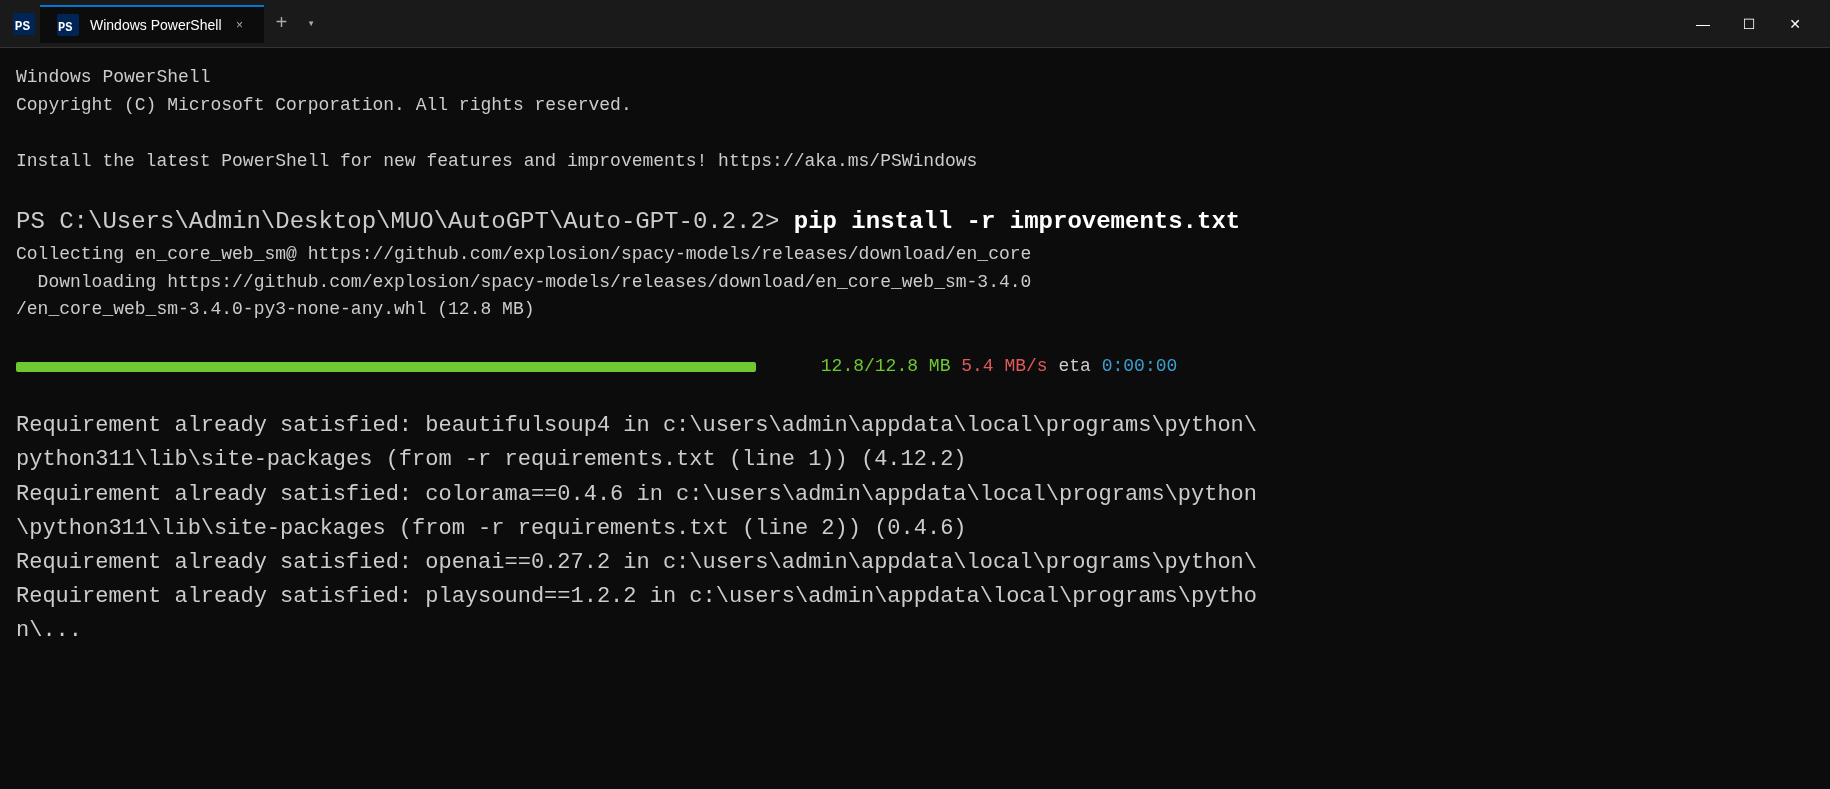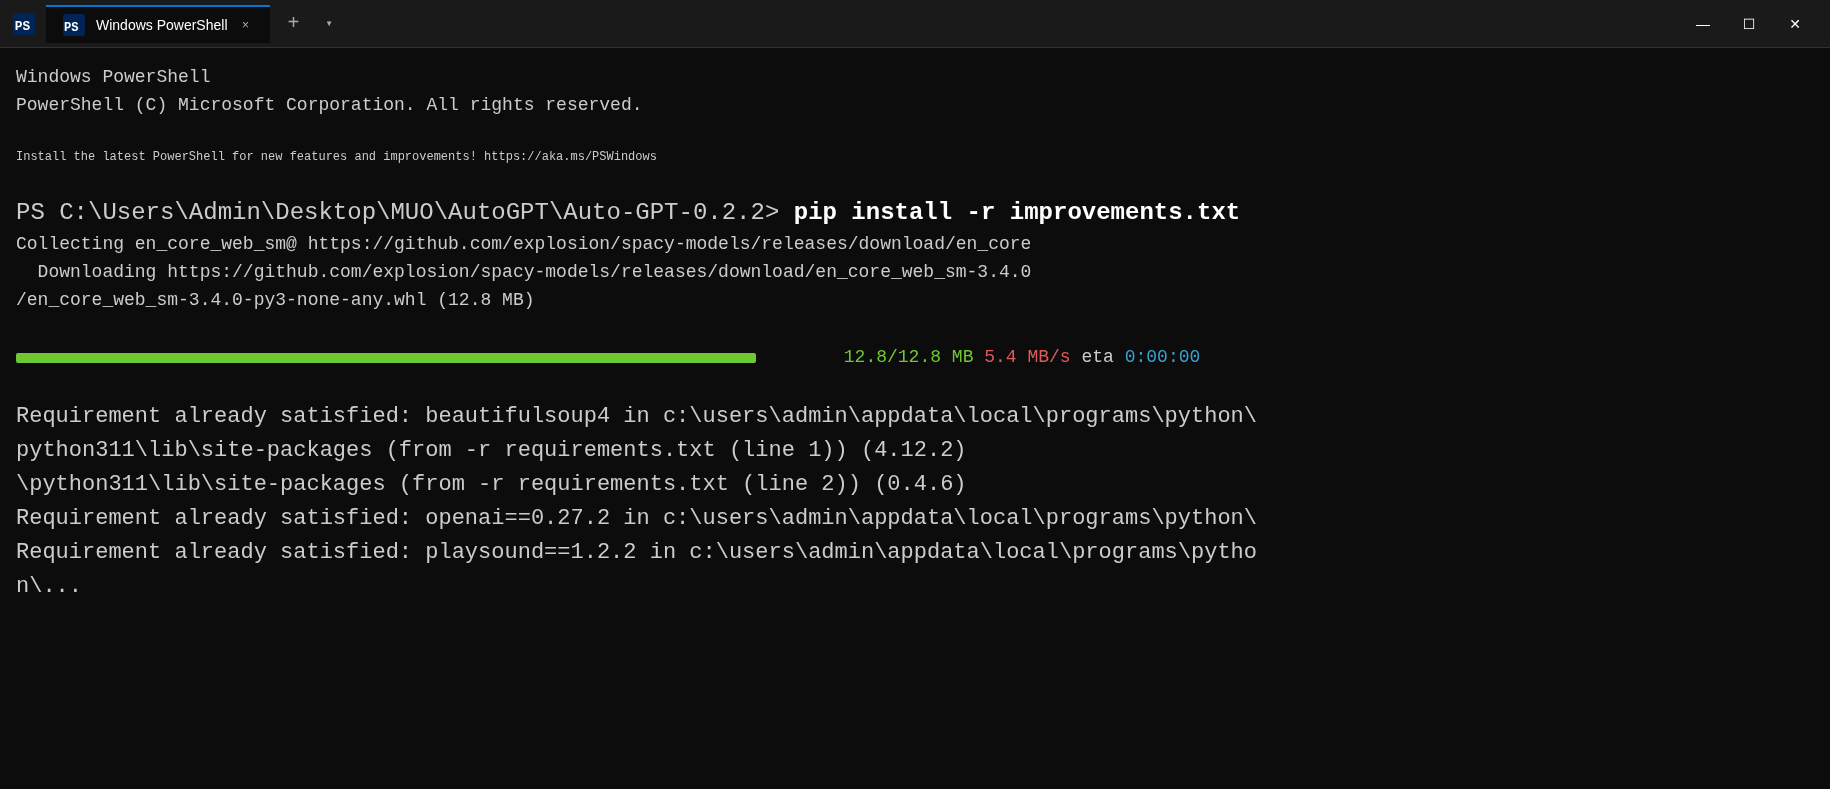--- a/index.html
+++ b/index.html
@@ -22,21 +22,21 @@
       background: #1a1a1a;
       height: 48px;
       padding: 0 12px;
       gap: 10px;
       border-bottom: 1px solid #333;
     }
 
     .title-bar-left {
       display: flex;
       align-items: center;
-      gap: 10px;
+      gap: 4px;
       flex: 1;
     }
 
     .ps-icon {
       width: 24px;
       height: 24px;
       display: flex;
       align-items: center;
       justify-content: center;
     }
@@ -135,29 +135,29 @@
       white-space: pre;
       font-size: 24px;
       line-height: 1.55;
     }
 
     .prompt-text { color: #cccccc; }
     .prompt-bold { color: #ffffff; font-weight: bold; }
 
     .install-msg {
       color: #cccccc;
-      font-size: 12px;
+      font-size: 18px;
       line-height: 1.55;
       white-space: pre;
     }
 
     .progress-line {
       display: flex;
       align-items: center;
-      gap: 23px;
+      gap: 0;
       margin: 2px 0;
     }
 
     .progress-bar-container {
       width: 740px;
       height: 10px;
       background: #333;
       border-radius: 2px;
       overflow: hidden;
     }
@@ -212,21 +212,21 @@
   <div class="title-bar-right">
     <div class="window-btn minimize">—</div>
     <div class="window-btn maximize">☐</div>
     <div class="window-btn close">✕</div>
   </div>
 </div>
 
 <div class="terminal-body">
 
   <div class="line white">Windows PowerShell</div>
-  <div class="line white">PowerShell (C) Microsoft Corporation. All rights reserved.</div>
+  <div class="line white">Copyright (C) Microsoft Corporation. All rights reserved.</div>
   <div class="line">&nbsp;</div>
 
   <div class="install-msg"><span>Install the latest PowerShell for new features and improvements! https://aka.ms/PSWindows</span></div>
 
   <div class="line">&nbsp;</div>
 
   <div class="prompt-line">
     <span class="prompt-text">PS C:\Users\Admin\Desktop\MUO\AutoGPT\Auto-GPT-0.2.2&gt; </span><span class="prompt-bold">pip install -r improvements.txt</span>
   </div>
 
@@ -238,18 +238,19 @@
     <div class="progress-bar-container">
       <div class="progress-bar-fill"></div>
     </div>
     <span class="progress-stats">
       <span class="prog-size">12.8/12.8 MB</span><span class="prog-speed"> <span>5.4 MB/s</span></span><span class="prog-eta-label"> eta </span><span class="prog-eta-val">0:00:00</span>
     </span>
   </div>
 
   <div class="req-line">Requirement already satisfied: beautifulsoup4 in c:\users\admin\appdata\local\programs\python\</div>
   <div class="req-line">python311\lib\site-packages (from -r requirements.txt (line 1)) (4.12.2)</div>
+  <div class="req-line">Requirement already satisfied: colorama==0.4.6 in c:\users\admin\appdata\local\programs\python</div>
   <div class="req-line">\python311\lib\site-packages (from -r requirements.txt (line 2)) (0.4.6)</div>
   <div class="req-line">Requirement already satisfied: openai==0.27.2 in c:\users\admin\appdata\local\programs\python\</div>
   <div class="req-line">Requirement already satisfied: playsound==1.2.2 in c:\users\admin\appdata\local\programs\pytho</div>
   <div class="req-line">n\...</div>
 
 </div>
 
 </body></html>

